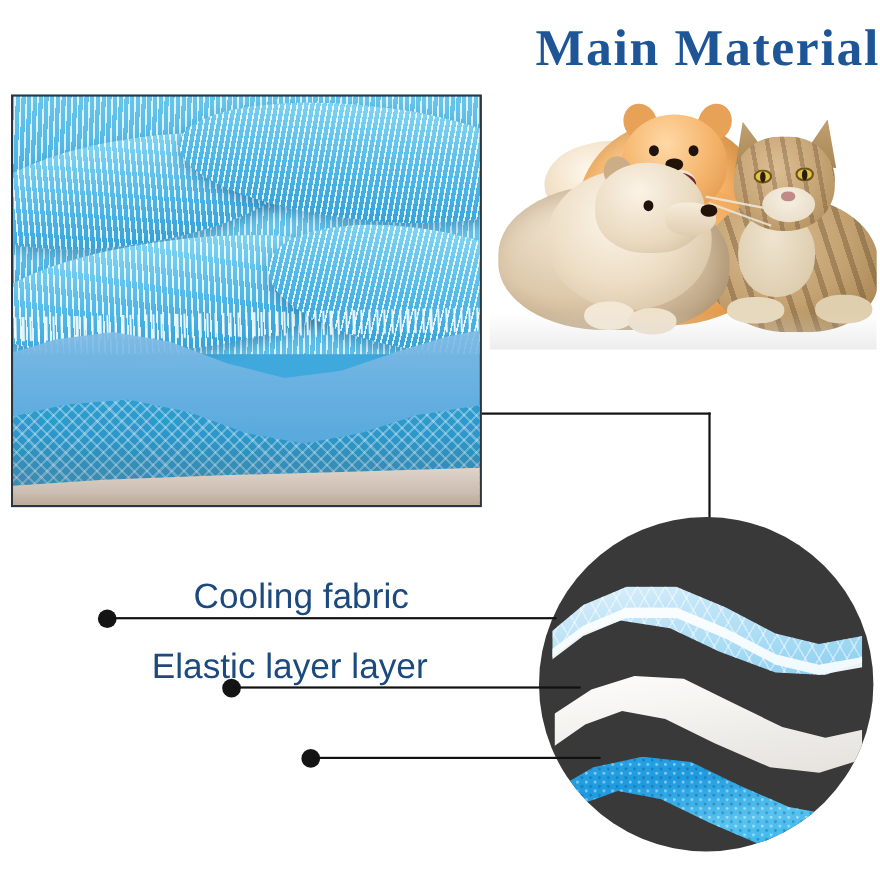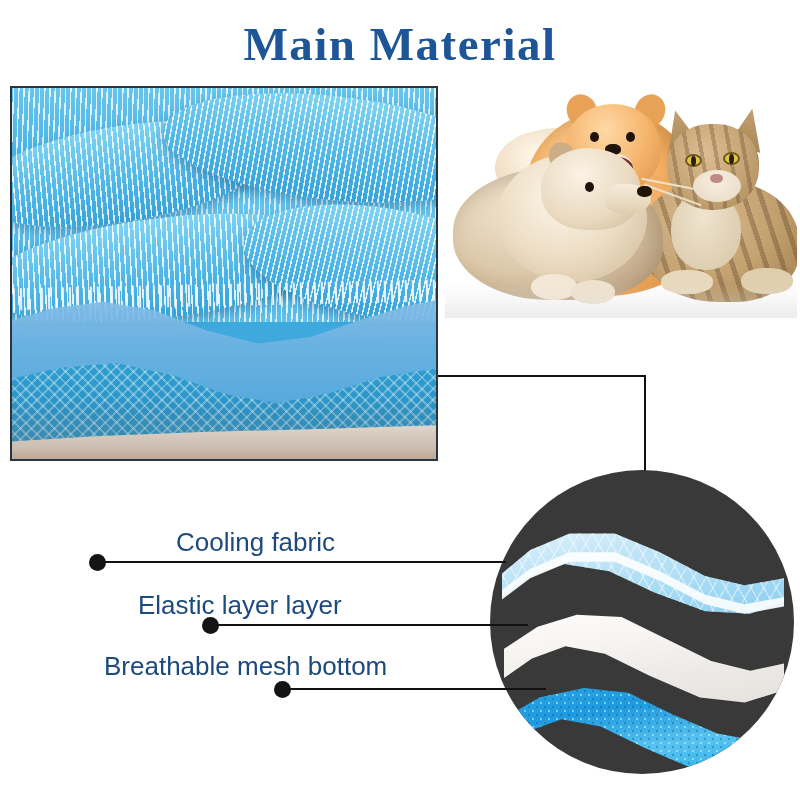--- a/index.html
+++ b/index.html
@@ -5,21 +5,21 @@
 <style>
   html,body{margin:0;padding:0;background:#ffffff;}
   body{
     width:800px;height:800px;position:relative;overflow:hidden;
     font-family:"Liberation Sans",sans-serif;background:#ffffff;
   }
   .page{position:absolute;inset:0;width:800px;height:800px;background:#fff;}
 
   
   .title{
-    position:absolute;left:0;top:14px;width:800px;text-align:center;
+    position:absolute;left:0;top:14px;width:800px;text-align:right;
     font-family:"Liberation Serif",serif;font-weight:bold;
     font-size:47px;line-height:60px;letter-spacing:1.5px;
     color:#1d5596;white-space:nowrap;
   }
 
   
   .fabric-photo{
     position:absolute;left:10px;top:86px;width:428px;height:375px;
     border:2px solid #2a3540;box-sizing:border-box;overflow:hidden;
     background:#3fa9dd;
@@ -248,21 +248,21 @@
       linear-gradient(170deg,#2aa8e8 0%,#1f9adf 30%,#58c3f0 58%,#2fb0ea 82%,#57c6f2 100%);
     clip-path:polygon(0% 34%,12% 18%,28% 10%,44% 14%,60% 32%,76% 48%,90% 54%,100% 48%,100% 72%,86% 82%,68% 78%,50% 60%,34% 42%,20% 36%,8% 46%,0% 60%);
     box-shadow:0 4px 10px rgba(0,0,0,.35);
   }
 
   
   .lead-line{position:absolute;height:2px;background:#111;}
   .lead-dot{position:absolute;width:17px;height:17px;border-radius:50%;background:#141414;}
   .lbl{
     position:absolute;color:#1c4a7e;font-family:"Liberation Sans",sans-serif;
-    font-size:26px;line-height:32px;white-space:nowrap;
+    font-size:32px;line-height:32px;white-space:nowrap;
   }
   .lbl-1{left:176px;top:526px;}
   .lbl-2{left:138px;top:589px;}
   .lbl-3{left:104px;top:650px;}
   .dot-1{left:89px;top:554px;}
   .dot-2{left:202px;top:617px;}
   .dot-3{left:274px;top:681px;}
   .line-1{left:100px;top:561px;width:406px;}
   .line-2{left:212px;top:624px;width:316px;}
   .line-3{left:284px;top:688px;width:262px;}
@@ -340,17 +340,16 @@
   </div>
 
   <div class="lbl lbl-1">Cooling fabric</div>
   <div class="lead-dot dot-1"></div>
   <div class="lead-line line-1"></div>
 
   <div class="lbl lbl-2">Elastic layer layer</div>
   <div class="lead-dot dot-2"></div>
   <div class="lead-line line-2"></div>
 
-  <div class="lbl lbl-3">Breathable mesh bottom</div>
   <div class="lead-dot dot-3"></div>
   <div class="lead-line line-3"></div>
 
 </div>
 
 </body></html>

